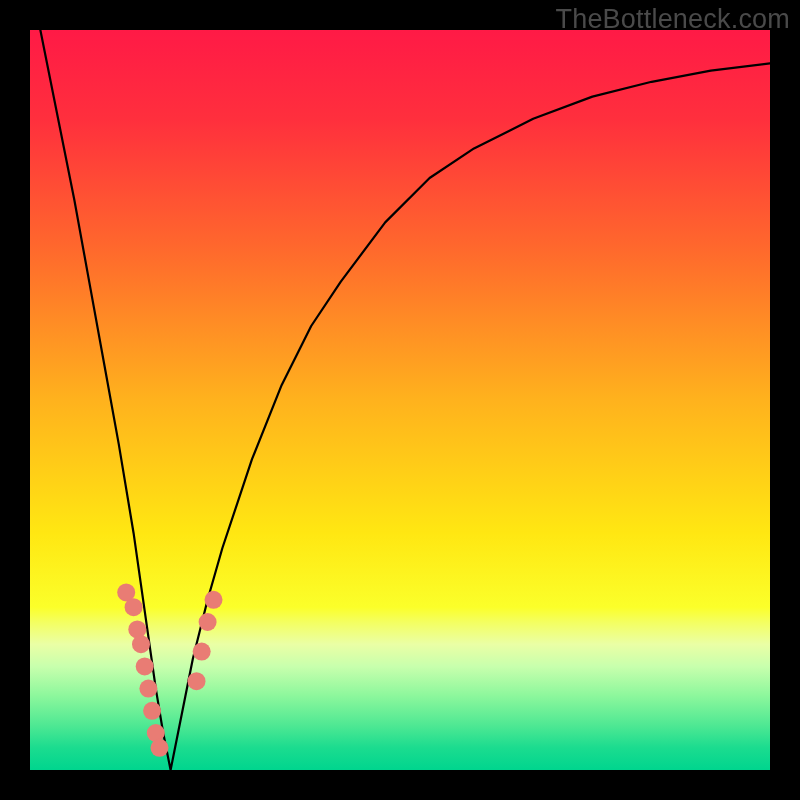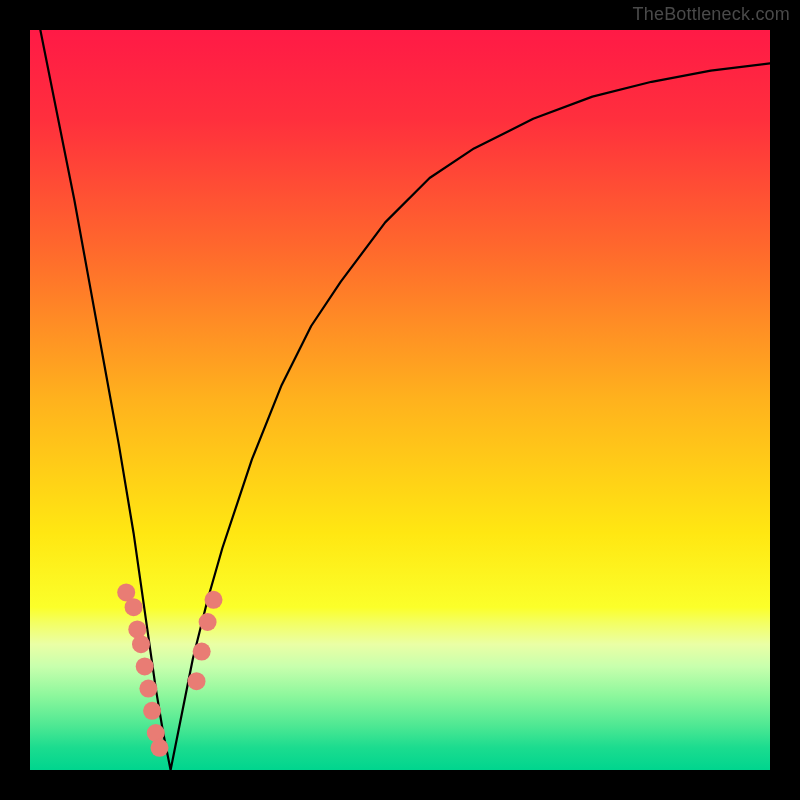--- a/index.html
+++ b/index.html
@@ -23,21 +23,21 @@
     top: 30px;
     width: 740px;
     height: 740px;
     overflow: hidden;
   }
   .watermark {
     position: absolute;
     top: 4px;
     right: 10px;
     color: #4a4a4a;
-    font-size: 18px;
+    font-size: 27px;
     font-weight: 500;
     letter-spacing: 0.2px;
     z-index: 50;
   }
   svg {
     display: block;
   }
 </style>
 </head>
 <body>

